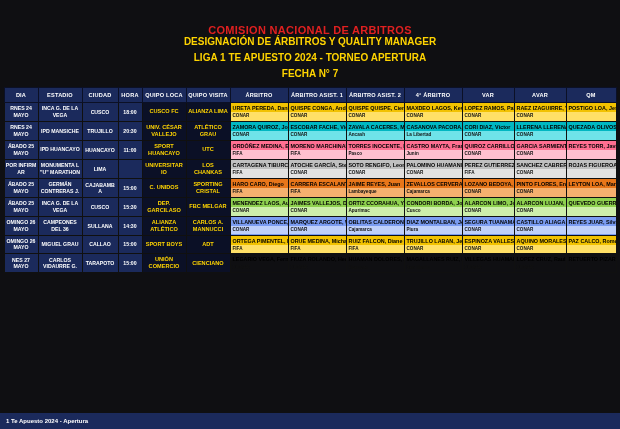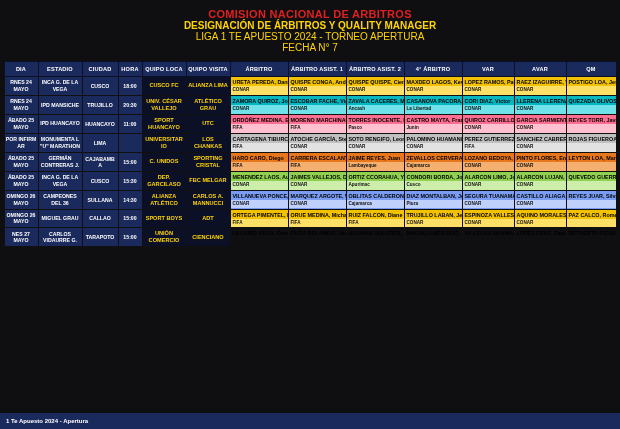--- a/index.html
+++ b/index.html
@@ -1,22 +1,22 @@
 <!DOCTYPE html>
 <html><head>
 <meta charset="utf-8">
 <style>
   html,body{margin:0;padding:0;background:#0d0d0f;}
   body{width:620px;height:429px;overflow:hidden;font-family:"Liberation Sans",sans-serif;}
   .page{position:relative;width:620px;height:429px;background:#0f0f12;color:#fff;}
 
-  .header{padding:8px 0 2px 0;text-align:center;}
+  .header{padding:24px 0 2px 0;text-align:center;}
   .h1{color:#e02020;font-size:11px;font-weight:bold;letter-spacing:.3px;}
   .h2{color:#ffd400;font-size:10px;font-weight:bold;}
-  .h3{color:#ffd400;font-size:10px;font-weight:normal;}
+  .h3{color:#ffd400;font-size:10px;font-weight:bold;margin-top:5px;}
 
   table{border-collapse:collapse;width:612px;margin:6px auto 0 auto;table-layout:fixed;}
   th{background:#1b2a5c;color:#fff;font-size:5.6px;font-weight:bold;text-align:center;
      padding:4px 1px;border:1px solid #0b1026;letter-spacing:.2px;}
   td{border:1px solid #101010;vertical-align:middle;}
 
   .c-date{background:#1b2a5c;color:#fff;font-size:5.2px;font-weight:bold;text-align:center;padding:2px 1px;line-height:1.25;}
   .c-stad{background:#1b2a5c;color:#fff;font-size:5.2px;font-weight:bold;text-align:center;padding:2px 1px;line-height:1.25;}
   .c-city{background:#1b2a5c;color:#fff;font-size:5.2px;font-weight:bold;text-align:center;padding:2px 1px;}
   .c-hour{background:#1b2a5c;color:#fff;font-size:5.2px;font-weight:bold;text-align:center;padding:2px 1px;}

